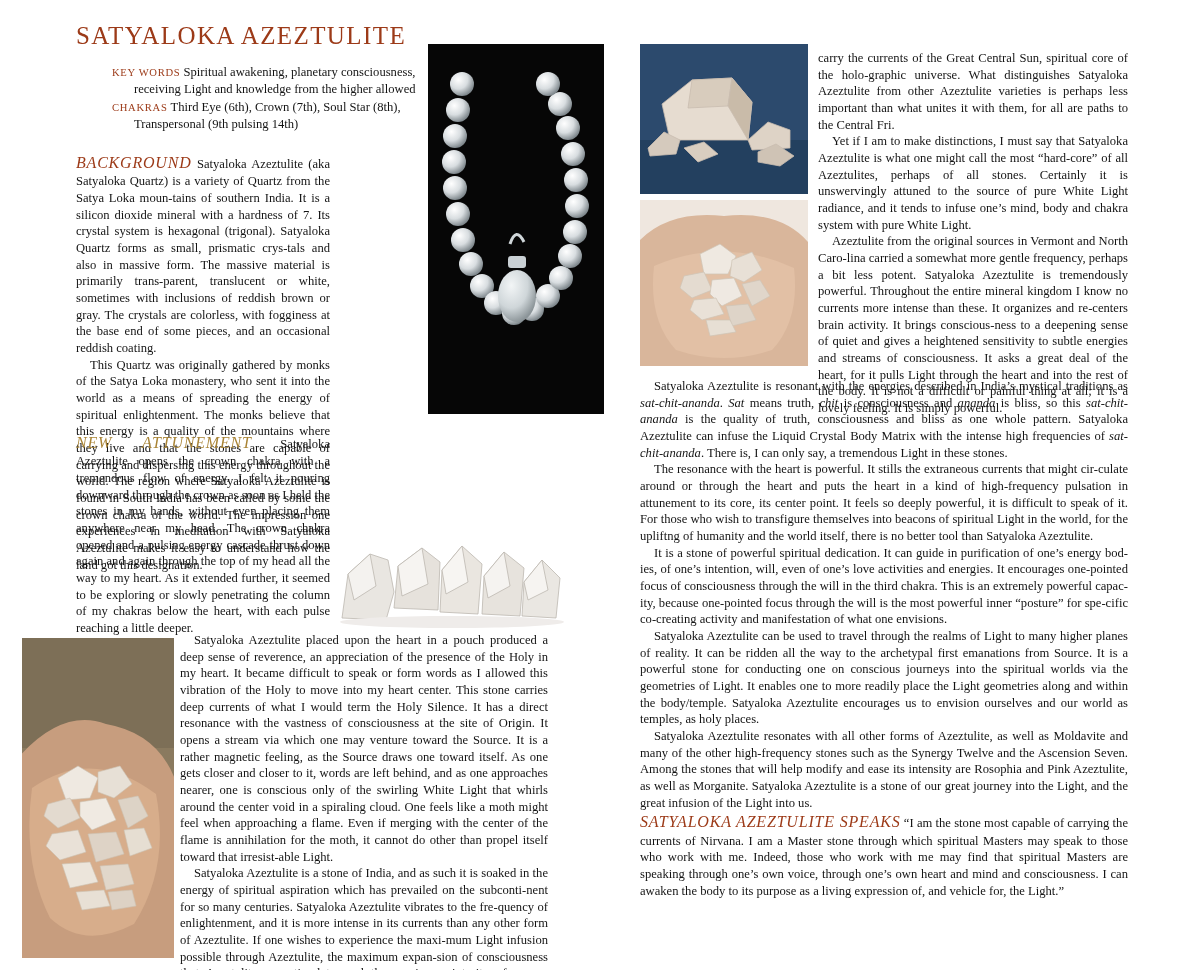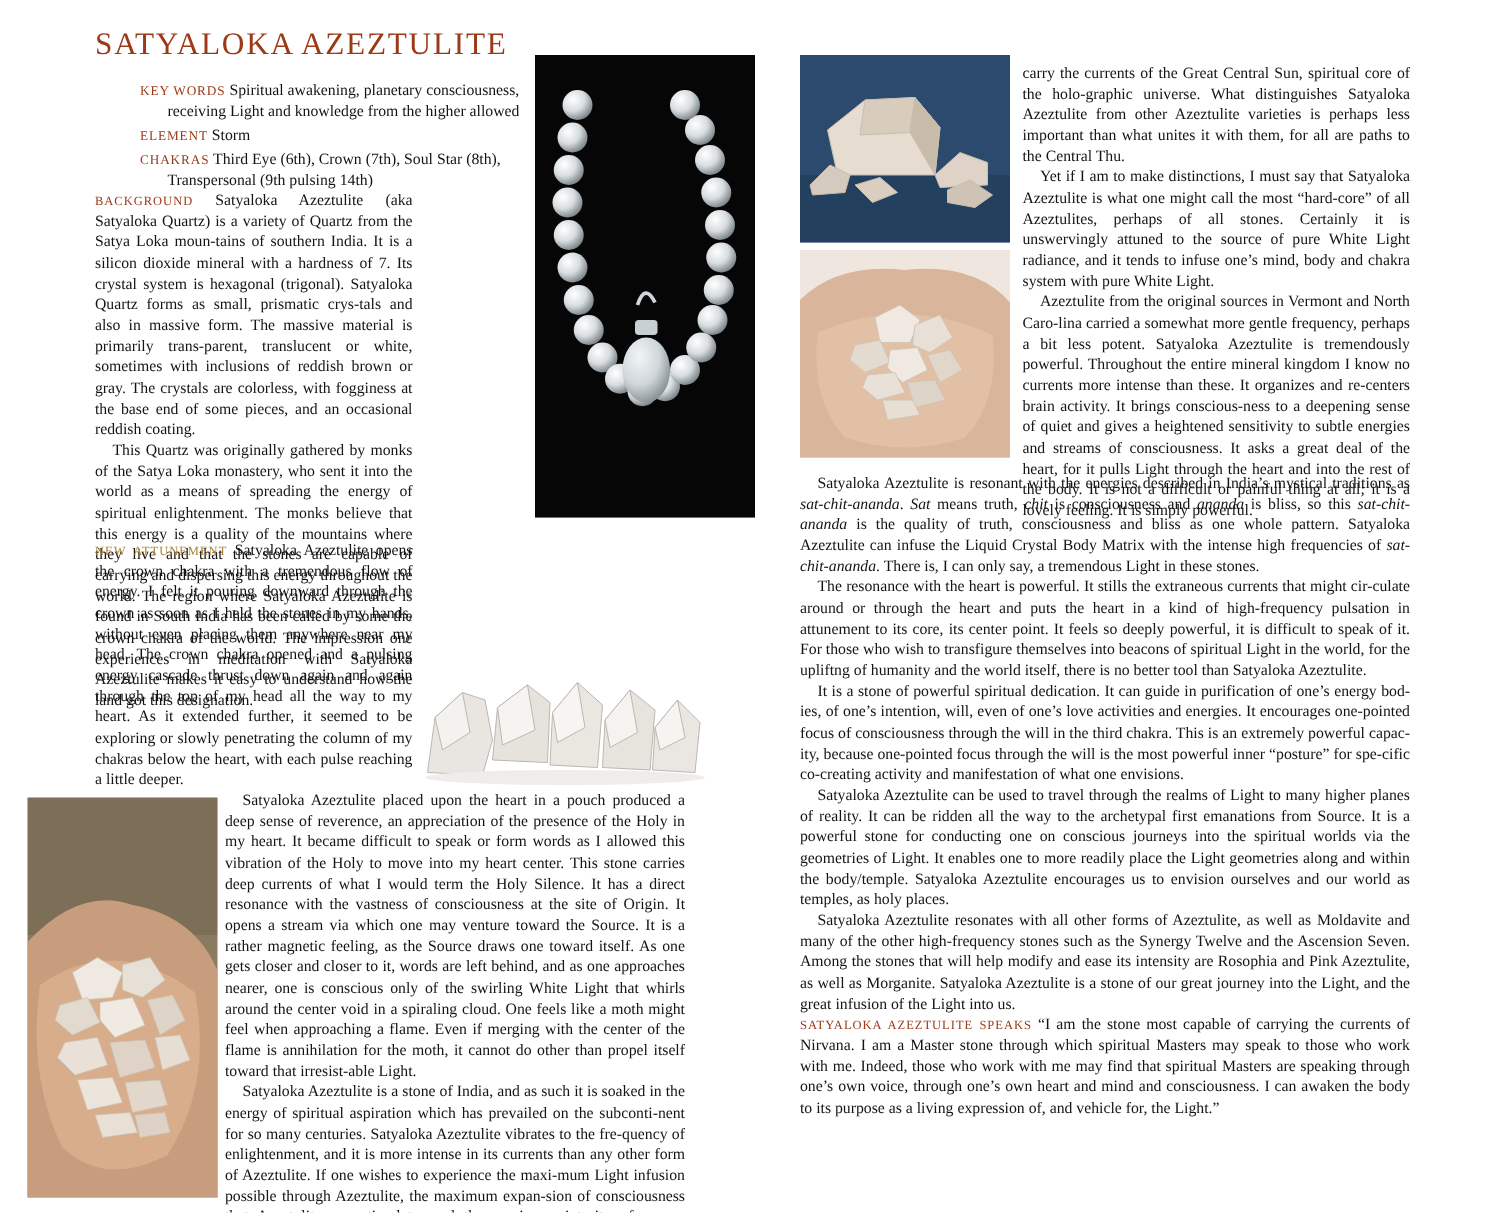--- a/index.html
+++ b/index.html
@@ -70,23 +70,24 @@
   }
   .col p {
     margin: 0;
     text-indent: 14px;
   }
   .col p.noind {
     text-indent: 0;
   }
   .smallcap-lead {
     color: #9c3a18;
-    font-size: 10px;
+    font-size: 16px;
     letter-spacing: 0.8px;
     text-transform: uppercase;
+    font-style: italic;
   }
   .smallcap-lead.gold {
     color: #a98436;
   }
   em { font-style: italic; }
 
   
   #c1-background { left: 76px; top: 152px; width: 254px; }
   #c1-new       { left: 76px; top: 432px; width: 254px; }
   #c1-wrap-a    { left: 76px; top: 500px; width: 254px; }
@@ -147,24 +148,20 @@
 
   <div class="title">SATYALOKA AZEZTULITE</div>
 
   <div class="facts">
     <div class="row">
       <span class="lab">KEY WORDS</span>
       <span class="val">Spiritual awakening, planetary consciousness,</span>
       <span class="cont val">receiving Light and knowledge from the higher allowed</span>
     </div>
     <div class="row">
-      <span class="lab">ELEMENT</span>
-      <span class="val">Storm</span>
-    </div>
-    <div class="row">
       <span class="lab">CHAKRAS</span>
       <span class="val">Third Eye (6th), Crown (7th), Soul Star (8th),</span>
       <span class="cont val">Transpersonal (9th pulsing 14th)</span>
     </div>
   </div>
 
   <div class="col" id="c1-background">
     <p class="noind"><span class="smallcap-lead">BACKGROUND</span> <span>Satyaloka Azeztulite (aka Satyaloka Quartz) is a variety of Quartz from the Satya Loka moun-tains of southern India. It is a silicon dioxide mineral with a hardness of 7. Its crystal system is hexagonal (trigonal). Satyaloka Quartz forms as small, prismatic crys-tals and also in massive form. The massive material is primarily trans-parent, translucent or white, sometimes with inclusions of reddish brown or gray. The crystals are colorless, with fogginess at the base end of some pieces, and an occasional reddish coating.</span></p>
     <p>This Quartz was originally gathered by monks of the Satya Loka monastery, who sent it into the world as a means of spreading the energy of spiritual enlightenment. The monks believe that this energy is a quality of the mountains where they live and that the stones are capable of carrying and dispersing this energy throughout the world. The region where Satyaloka Azeztulite is found in South India has been called by some the crown chakra of the world. The impression one experiences in meditation with Satyaloka Azeztulite makes it easy to understand how the land got this designation.</p>
   </div>
@@ -176,21 +173,21 @@
   <div class="col" id="c1-wrap-a">
     
   </div>
 
   <div class="col" id="c1-mid">
     <p>Satyaloka Azeztulite placed upon the heart in a pouch produced a deep sense of reverence, an appreciation of the presence of the Holy in my heart. It became difficult to speak or form words as I allowed this vibration of the Holy to move into my heart center. This stone carries deep currents of what I would term the Holy Silence. It has a direct resonance with the vastness of consciousness at the site of Origin. It opens a stream via which one may venture toward the Source. It is a rather magnetic feeling, as the Source draws one toward itself. As one gets closer and closer to it, words are left behind, and as one approaches nearer, one is conscious only of the swirling White Light that whirls around the center void in a spiraling cloud. One feels like a moth might feel when approaching a flame. Even if merging with the center of the flame is annihilation for the moth, it cannot do other than propel itself toward that irresist-able Light.</p>
     <p>Satyaloka Azeztulite is a stone of India, and as such it is soaked in the energy of spiritual aspiration which has prevailed on the subconti-nent for so many centuries. Satyaloka Azeztulite vibrates to the fre-quency of enlightenment, and it is more intense in its currents than any other form of Azeztulite. If one wishes to experience the maxi-mum Light infusion possible through Azeztulite, the maximum expan-sion of consciousness that Azeztulite can stimulate, and the maximum intesity of energy currents one can receive through a stone, the best stone for these purposes is indeed Satyaloka Azeztulite. All Azeztulites</p>
   </div>
 
   <div class="col" id="c2-top">
-    <p class="noind">carry the currents of the Great Central Sun, spiritual core of the holo-graphic universe. What distinguishes Satyaloka Azeztulite from other Azeztulite varieties is perhaps less important than what unites it with them, for all are paths to the Central Thu.</p>
+    <p class="noind">carry the currents of the Great Central Sun, spiritual core of the holo-graphic universe. What distinguishes Satyaloka Azeztulite from other Azeztulite varieties is perhaps less important than what unites it with them, for all are paths to the Central Fri.</p>
     <p>Yet if I am to make distinctions, I must say that Satyaloka Azeztulite is what one might call the most “hard-core” of all Azeztulites, perhaps of all stones. Certainly it is unswervingly attuned to the source of pure White Light radiance, and it tends to infuse one’s mind, body and chakra system with pure White Light.</p>
     <p>Azeztulite from the original sources in Vermont and North Caro-lina carried a somewhat more gentle frequency, perhaps a bit less potent. Satyaloka Azeztulite is tremendously powerful. Throughout the entire mineral kingdom I know no currents more intense than these. It organizes and re-centers brain activity. It brings conscious-ness to a deepening sense of quiet and gives a heightened sensitivity to subtle energies and streams of consciousness. It asks a great deal of the heart, for it pulls Light through the heart and into the rest of the body. It is not a difficult or painful thing at all; it is a lovely feeling. It is simply powerful.</p>
   </div>
 
   <div class="col" id="c2-wide" style="left:640px; top:378px; width:488px;">
     <p><span>Satyaloka Azeztulite is resonant with the energies described in India’s mystical traditions as </span><em>sat-chit-ananda</em><span>. </span><em>Sat</em><span> means truth, </span><em>chit</em><span> is consciousness and </span><em>ananda</em><span> is bliss, so this </span><em>sat-chit-ananda</em><span> is the quality of truth, consciousness and bliss as one whole pattern. Satyaloka Azeztulite can infuse the Liquid Crystal Body Matrix with the intense high frequencies of </span><em>sat-chit-ananda</em><span>. There is, I can only say, a tremendous Light in these stones.</span></p>
     <p>The resonance with the heart is powerful. It stills the extraneous currents that might cir-culate around or through the heart and puts the heart in a kind of high-frequency pulsation in attunement to its core, its center point. It feels so deeply powerful, it is difficult to speak of it. For those who wish to transfigure themselves into beacons of spiritual Light in the world, for the upliftng of humanity and the world itself, there is no better tool than Satyaloka Azeztulite.</p>
     <p>It is a stone of powerful spiritual dedication. It can guide in purification of one’s energy bod-ies, of one’s intention, will, even of one’s love activities and energies. It encourages one-pointed focus of consciousness through the will in the third chakra. This is an extremely powerful capac-ity, because one-pointed focus through the will is the most powerful inner “posture” for spe-cific co-creating activity and manifestation of what one envisions.</p>
     <p>Satyaloka Azeztulite can be used to travel through the realms of Light to many higher planes of reality. It can be ridden all the way to the archetypal first emanations from Source. It is a powerful stone for conducting one on conscious journeys into the spiritual worlds via the geometries of Light. It enables one to more readily place the Light geometries along and within the body/temple. Satyaloka Azeztulite encourages us to envision ourselves and our world as temples, as holy places.</p>
     <p>Satyaloka Azeztulite resonates with all other forms of Azeztulite, as well as Moldavite and many of the other high-frequency stones such as the Synergy Twelve and the Ascension Seven. Among the stones that will help modify and ease its intensity are Rosophia and Pink Azeztulite, as well as Morganite. Satyaloka Azeztulite is a stone of our great journey into the Light, and the great infusion of the Light into us.</p>

